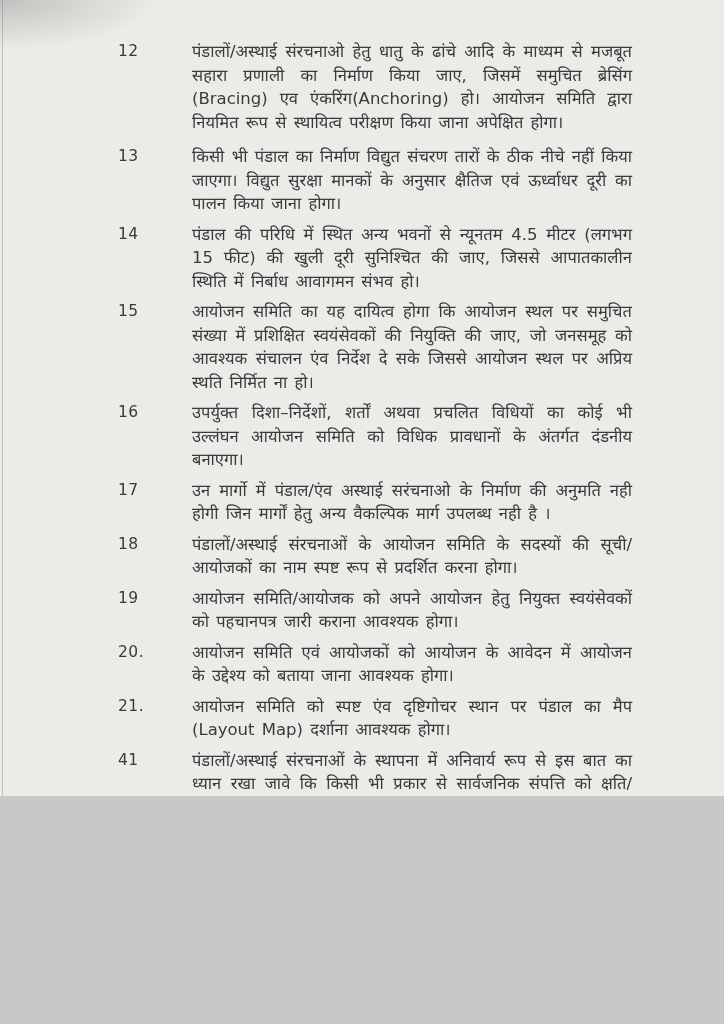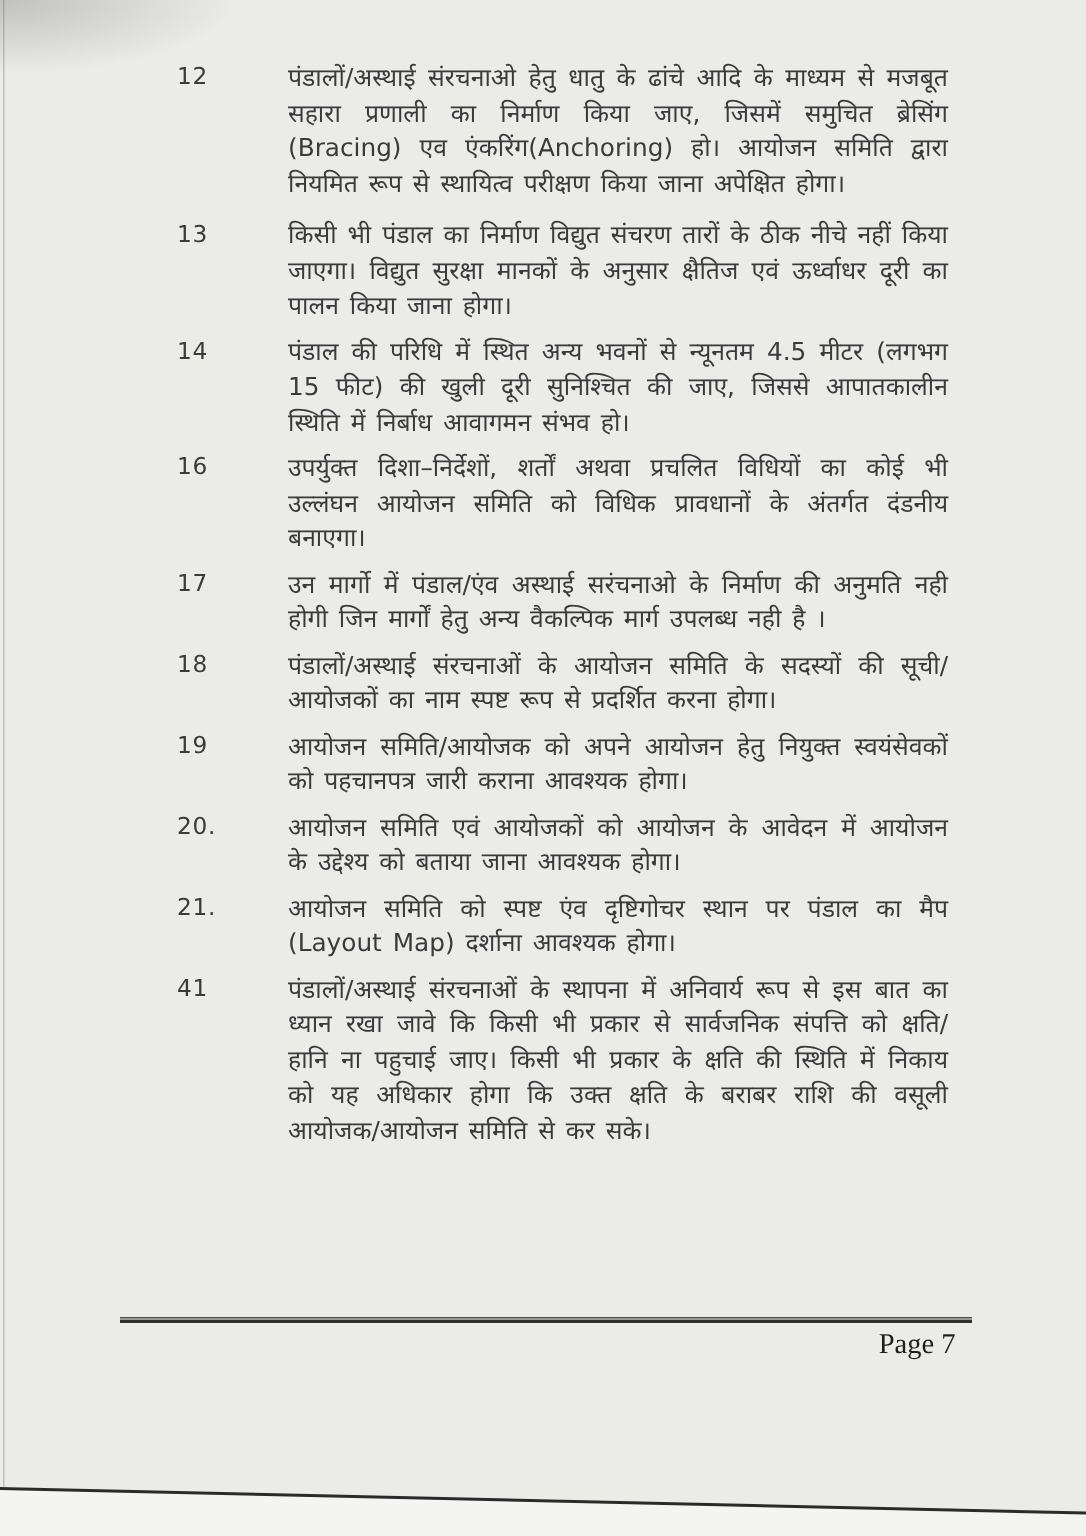--- a/index.html
+++ b/index.html
@@ -1,18 +1,18 @@
 <!DOCTYPE html>
 <html><head>
 <meta charset="utf-8">
 <style>
   html,body{margin:0;padding:0;background:#c8c8c6;}
   .page{
     position:relative;
-    width:724px;height:1024px;
+    width:724px;height:796px;
     background:#ebebe8;
     overflow:hidden;
     font-family:"DejaVu Sans", sans-serif;
   }
   
   .corner-shade{
     position:absolute;left:0;top:0;width:160px;height:50px;
     background:radial-gradient(ellipse at 0% 0%, rgba(95,95,95,0.30), rgba(95,95,95,0) 70%);
     pointer-events:none;
   }
@@ -78,20 +78,24 @@
   </div>
       <div class="item">
     <div class="num">13</div>
     <div class="txt">किसी भी पंडाल का निर्माण विद्युत संचरण तारों के ठीक नीचे नहीं किया  जाएगा। विद्युत सुरक्षा मानकों के अनुसार क्षैतिज एवं ऊर्ध्वाधर दूरी का पालन किया जाना होगा।</div>
   </div>
       <div class="item">
     <div class="num">14</div>
     <div class="txt">पंडाल की परिधि में स्थित अन्य भवनों से न्यूनतम 4.5 मीटर (लगभग 15 फीट) की खुली दूरी सुनिश्चित की जाए, जिससे आपातकालीन स्थिति में निर्बाध आवागमन संभव हो।</div>
   </div>
       <div class="item">
+    <div class="num">15</div>
+    <div class="txt">आयोजन समिति का यह दायित्व होगा कि आयोजन स्थल पर समुचित संख्या में प्रशिक्षित स्वयंसेवकों की नियुक्ति की जाए, जो जनसमूह को आवश्यक संचालन एंव निर्देश दे सके जिससे आयोजन स्थल पर अप्रिय स्थति निर्मित ना हो।</div>
+  </div>
+      <div class="item">
     <div class="num">16</div>
     <div class="txt">उपर्युक्त दिशा–निर्देशों, शर्तों अथवा प्रचलित विधियों का कोई भी उल्लंघन आयोजन समिति को विधिक प्रावधानों के अंतर्गत दंडनीय बनाएगा।</div>
   </div>
       <div class="item">
     <div class="num">17</div>
     <div class="txt">उन मार्गो में पंडाल/एंव अस्थाई सरंचनाओ के निर्माण की अनुमति नही होगी जिन मार्गों हेतु अन्य वैकल्पिक मार्ग उपलब्ध नही है ।</div>
   </div>
       <div class="item">
     <div class="num">18</div>
     <div class="txt">पंडालों/अस्थाई संरचनाओं के आयोजन समिति के सदस्यों की सूची/आयोजकों का नाम स्पष्ट रूप से प्रदर्शित करना होगा।</div>

